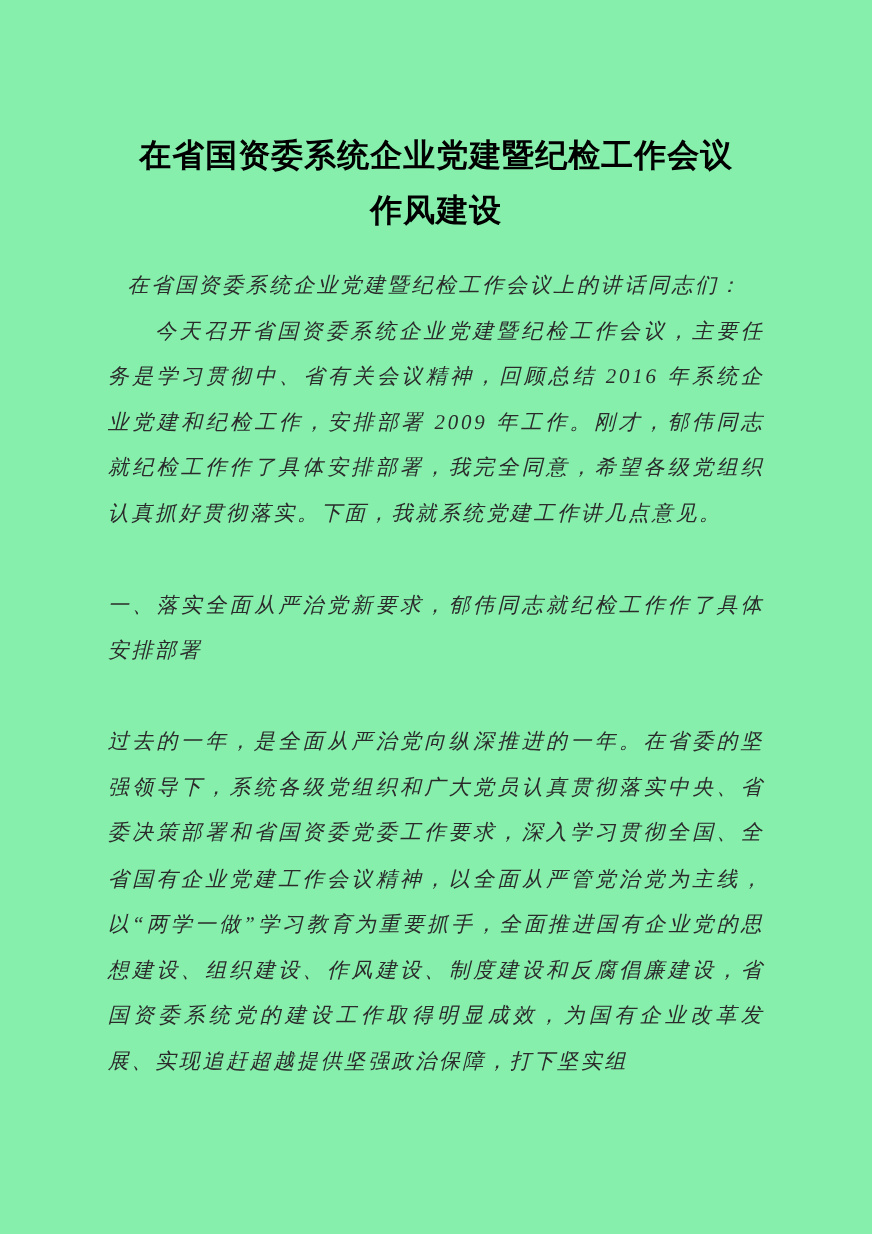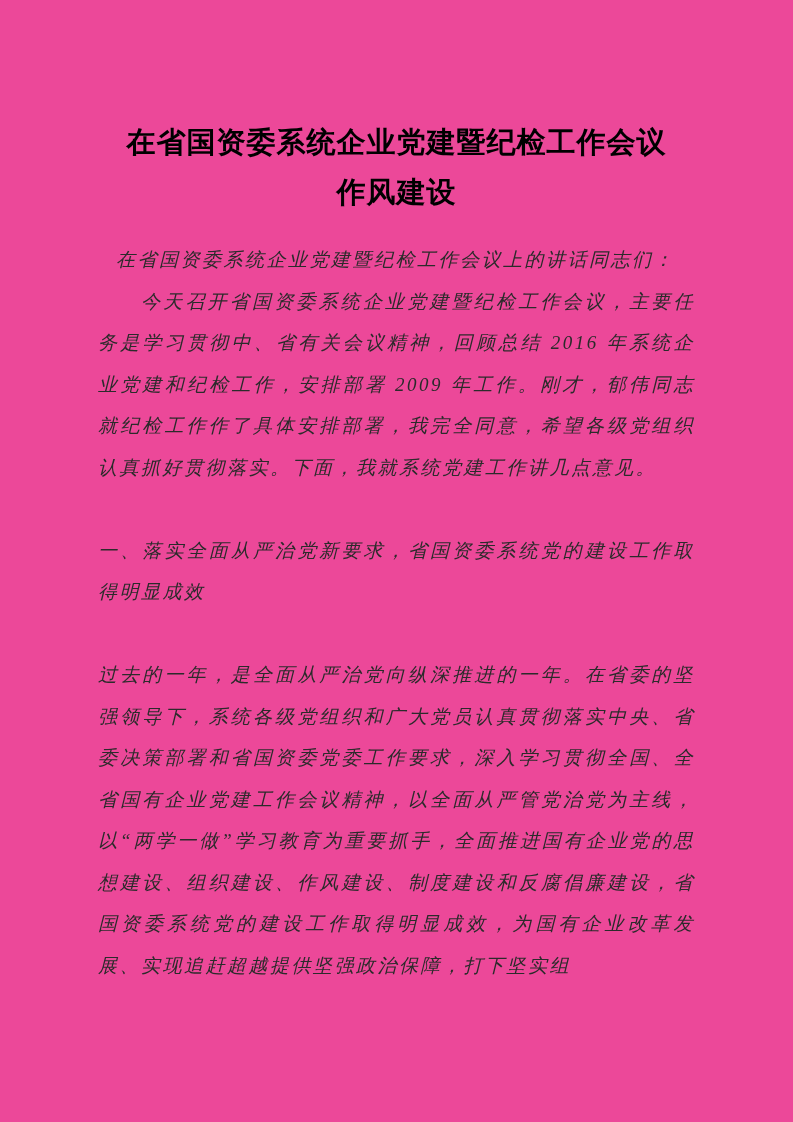--- a/index.html
+++ b/index.html
@@ -4,21 +4,21 @@
 <style>
   html, body {
     margin: 0;
     padding: 0;
     background: #ffffff;
   }
   .page {
     position: relative;
     width: 793px;
     height: 1122px;
-    background: #ec4899;
+    background: #86efac;
     box-sizing: border-box;
     padding: 0 98px;
     overflow: hidden;
     font-family: "Liberation Serif", "DejaVu Serif", serif;
     color: #2b2b2b;
   }
   .doc-title {
     margin: 117px 0 0 0;
     font-weight: 700;
     font-size: 29px;
@@ -49,17 +49,17 @@
   <h1 class="doc-title">
     <span class="title-line">在省国资委系统企业党建暨纪检工作会议</span>
     <span class="title-line">作风建设</span>
   </h1>
 
   <div class="doc-body">
     <p class="para salutation">在省国资委系统企业党建暨纪检工作会议上的讲话同志们：</p>
 
     <p class="para indented">今天召开省国资委系统企业党建暨纪检工作会议，主要任务是学习贯彻中、省有关会议精神，回顾总结 2016 年系统企业党建和纪检工作，安排部署 2009 年工作。刚才，郁伟同志就纪检工作作了具体安排部署，我完全同意，希望各级党组织认真抓好贯彻落实。下面，我就系统党建工作讲几点意见。</p>
 
-    <p class="para section-heading">一、落实全面从严治党新要求，省国资委系统党的建设工作取得明显成效</p>
+    <p class="para section-heading">一、落实全面从严治党新要求，郁伟同志就纪检工作作了具体安排部署</p>
 
     <p class="para">过去的一年，是全面从严治党向纵深推进的一年。在省委的坚强领导下，系统各级党组织和广大党员认真贯彻落实中央、省委决策部署和省国资委党委工作要求，深入学习贯彻全国、全省国有企业党建工作会议精神，以全面从严管党治党为主线，以“两学一做”学习教育为重要抓手，全面推进国有企业党的思想建设、组织建设、作风建设、制度建设和反腐倡廉建设，省国资委系统党的建设工作取得明显成效，为国有企业改革发展、实现追赶超越提供坚强政治保障，打下坚实组</p>
   </div>
 </div>
 
 </body></html>

